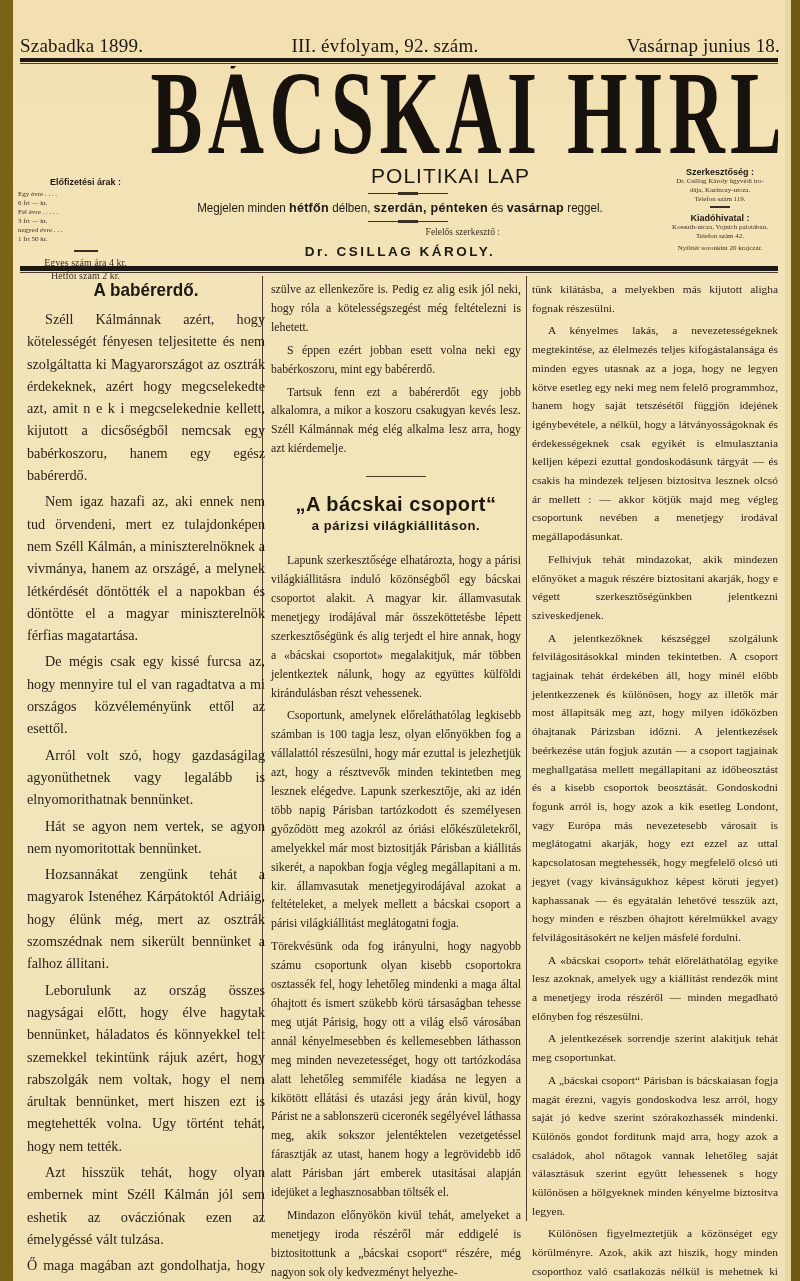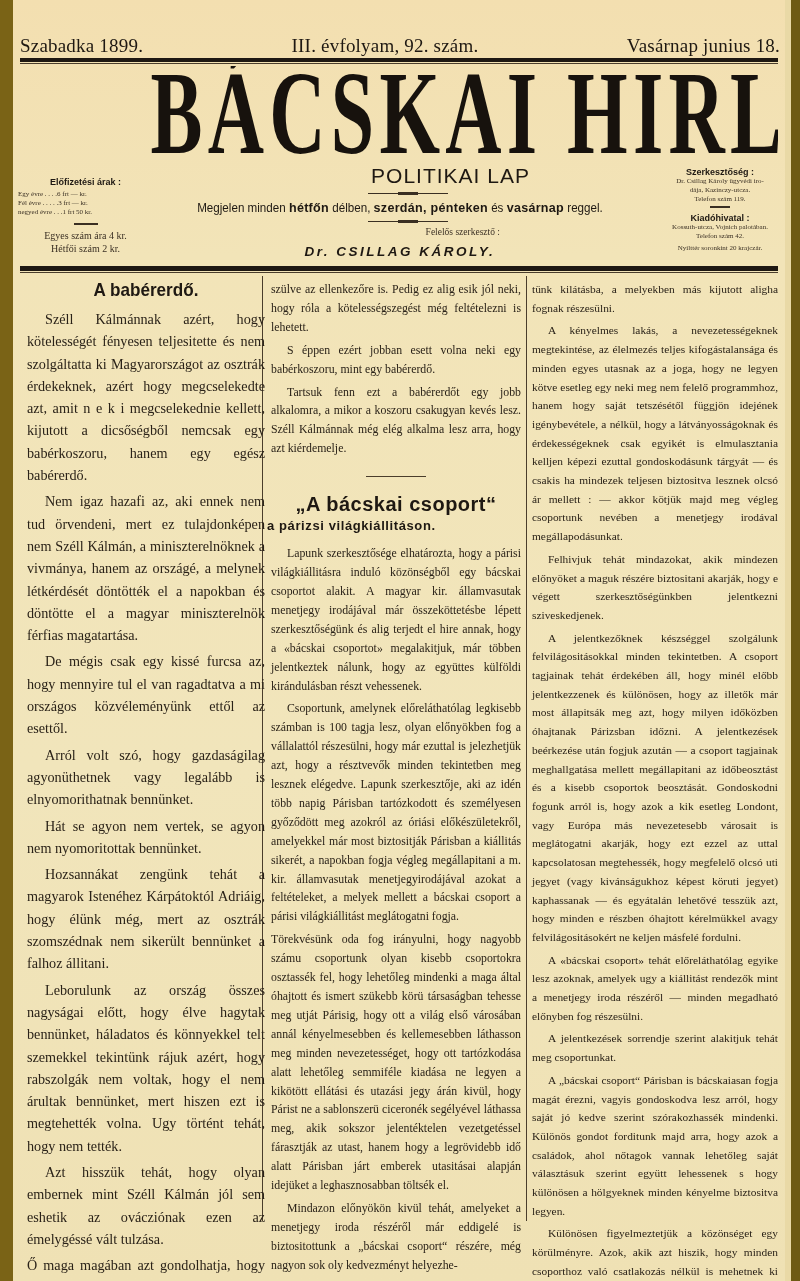--- a/index.html
+++ b/index.html
@@ -22,40 +22,40 @@
   .rule-top { position:absolute; left:20px; right:22px; top:58px; height:4px; background:#1e1812; }
   .rule-top2 { position:absolute; left:20px; right:22px; top:63px; height:1px; background:#4a3d2b; }
   .masthead-wrap { position:absolute; left:22px; right:22px; top:66px; height:96px; overflow:hidden; }
   .masthead-inner { width:100%; text-align:center; font-weight:bold; font-size:118px; line-height:96px; color:#17120d; transform:scaleX(0.66) scaleY(1.0); transform-origin:center top; white-space:nowrap; letter-spacing:8px; font-family:"Liberation Sans Narrow","Liberation Serif",serif; }
   .subtitle { position:absolute; left:270px; width:260px; top:164px; text-align:right; font-family:"Liberation Sans","DejaVu Sans",sans-serif; font-size:21px; letter-spacing:1px; color:#1e1812; }
   .short-rule { position:absolute; height:1px; background:#3a2f22; }
   .short-rule .thick { position:absolute; left:30px; width:20px; top:-1px; height:3px; background:#3a2f22; }
   .schedule { position:absolute; left:150px; width:500px; top:200px; text-align:center; font-family:"Liberation Sans","DejaVu Sans",sans-serif; font-size:12.5px; color:#1e1812; transform:scaleX(0.93); }
   .schedule b { font-weight:900; font-size:13.5px; letter-spacing:0.3px; }
   .editor-label { position:absolute; left:300px; width:200px; top:227px; text-align:right; font-size:9.5px; color:#3b3024; }
-  .editor-name { position:absolute; left:260px; width:280px; top:244px; text-align:center; font-family:"Liberation Sans","DejaVu Sans",sans-serif; font-weight:bold; font-size:13.5px; letter-spacing:2.5px; color:#1e1812;font-style:italic; }
+  .editor-name { position:absolute; left:260px; width:280px; top:244px; text-align:center; font-family:"Liberation Sans","DejaVu Sans",sans-serif; font-weight:bold; font-size:13.5px; letter-spacing:2.5px; color:#1e1812; }
   .sub-box { position:absolute; left:18px; width:135px; top:177px; font-size:7px; color:#3b3024; }
   .sub-box .h { text-align:center; font-family:"Liberation Sans","DejaVu Sans",sans-serif; font-weight:bold; font-size:9px; margin-bottom:3px; color:#1e1812; }
-  .sub-box .row { display:flex; line-height:9px; }
+  .sub-box .row { display:flex; justify-content:space-between; line-height:9px;flex-direction:column; }
   .sub-box .note { text-align:center; line-height:13px; font-size:10px; }
   .office-box { position:absolute; left:645px; width:150px; top:162px; text-align:center; font-size:7px; color:#3b3024; line-height:9px; }
   .office-box .h { font-family:"Liberation Sans","DejaVu Sans",sans-serif; font-weight:bold; font-size:9px; color:#1e1812; margin-top:6px; }
   .rule-main { position:absolute; left:20px; right:22px; top:266px; height:5px; background:#1e1812; }
   .rule-main2 { position:absolute; left:20px; right:22px; top:272px; height:1px; background:#4a3d2b; }
   .col { position:absolute; top:276px; font-size:14.2px; line-height:22.3px; color:#2a2218; text-align:justify; }
   .col p { margin:4px; text-indent:18px; }
   .col p.noind { text-indent:0; }
   .col1 { left:23px; width:246px; }
   .col2 { left:267px; width:258px; font-size:11.8px; line-height:18.9px; }
   .col3 { left:528px; width:254px; font-size:11.4px; line-height:18.7px; }
   .col2 p, .col3 p { text-indent:16px; }
   .colsep { position:absolute; width:1px; background:#4a3d2b; }
   .h-art1 { text-align:center; font-family:"Liberation Sans","DejaVu Sans",sans-serif; font-weight:bold; font-size:19px; line-height:28px; color:#1e1812; transform:scaleX(0.9); margin-bottom:0; }
   .h-art2 { text-align:center; font-family:"Liberation Sans","DejaVu Sans",sans-serif; font-weight:900; font-size:20px; line-height:26px; color:#1e1812; letter-spacing:0.5px; }
-  .h-art2sub { text-align:left; font-family:"Liberation Sans","DejaVu Sans",sans-serif; font-weight:bold; font-size:13px; line-height:18px; color:#1e1812; letter-spacing:0.6px; margin-bottom:9px; }
+  .h-art2sub { text-align:center; font-family:"Liberation Sans","DejaVu Sans",sans-serif; font-weight:bold; font-size:13px; line-height:18px; color:#1e1812; letter-spacing:0.6px; margin-bottom:16px; }
   .mid-rule { width:60px; height:1px; background:#4a3d2b; margin:18px auto 14px auto; }
 </style>
 </head>
 <body>
 
 <div class="edge-left"></div>
 <div class="page"></div>
 <div class="edge-right-light"></div>
 <div class="edge-right"></div>
 

